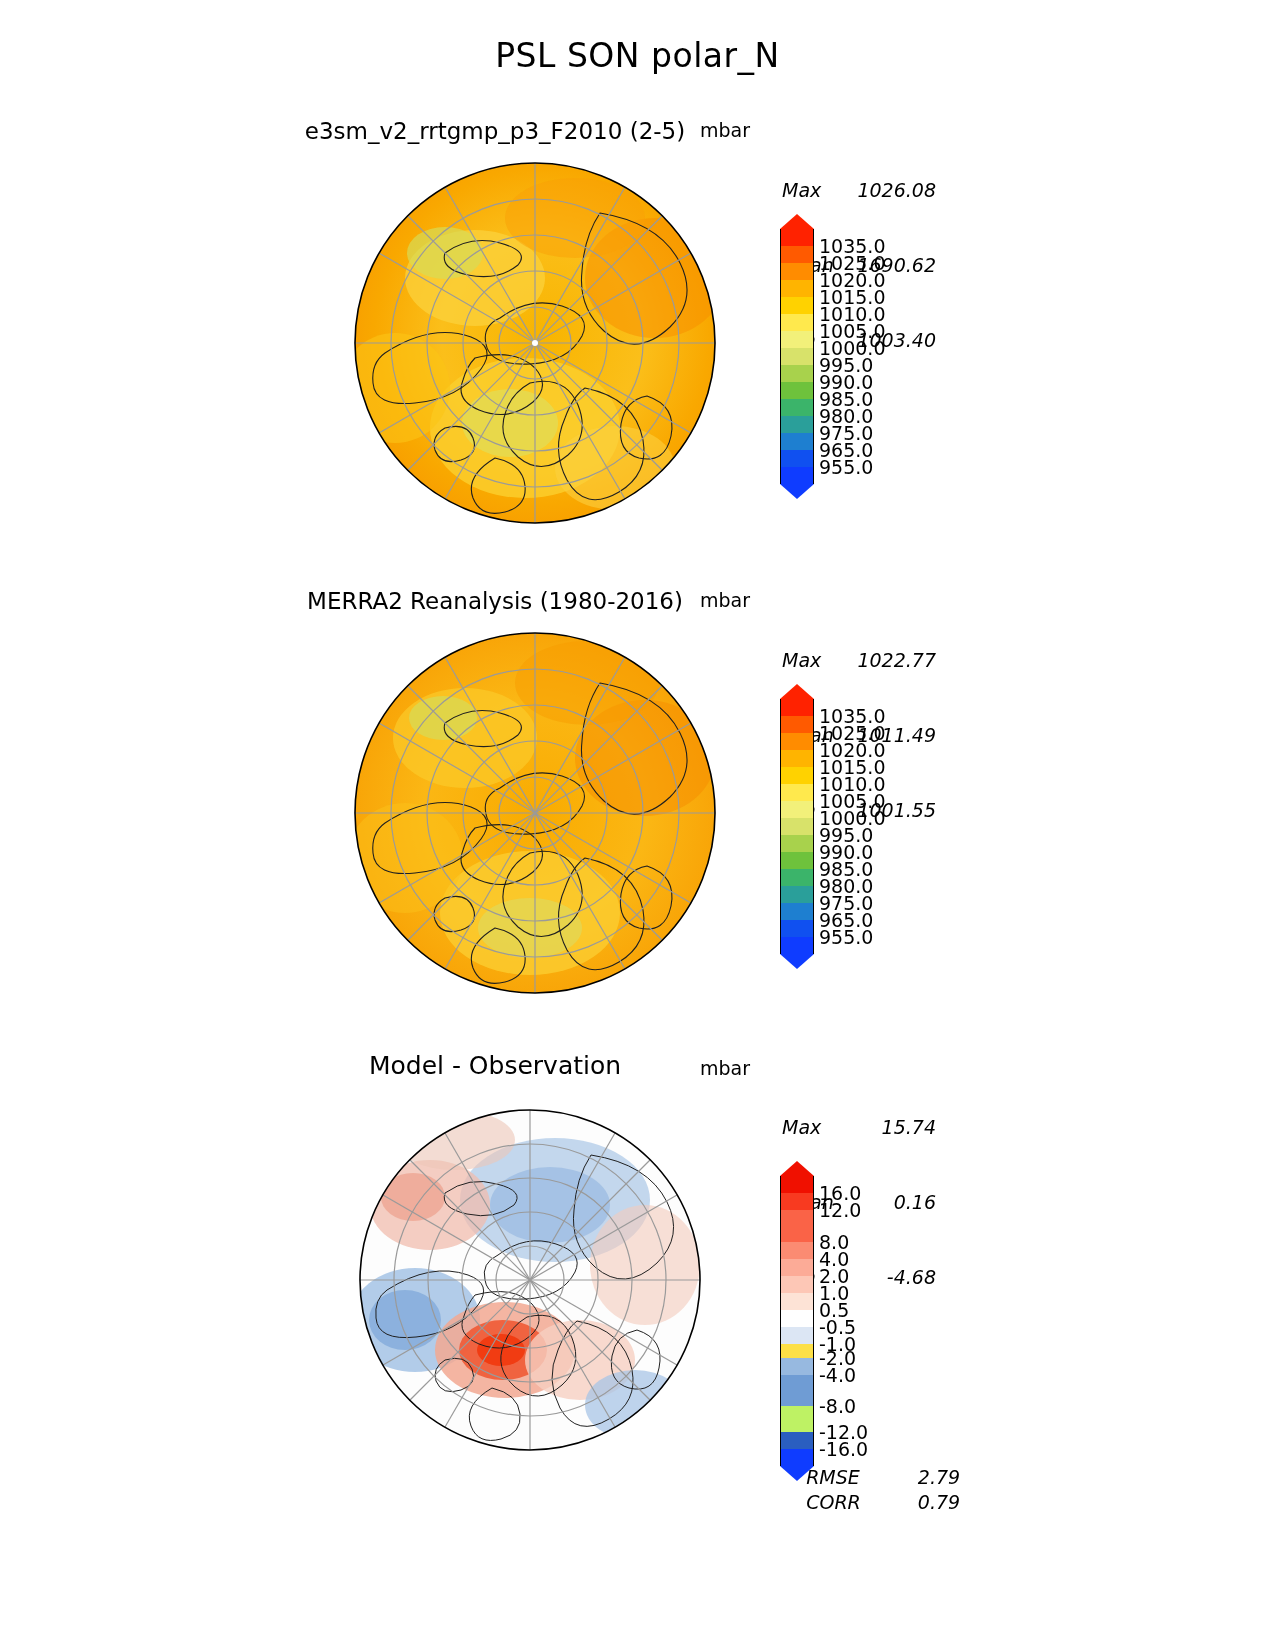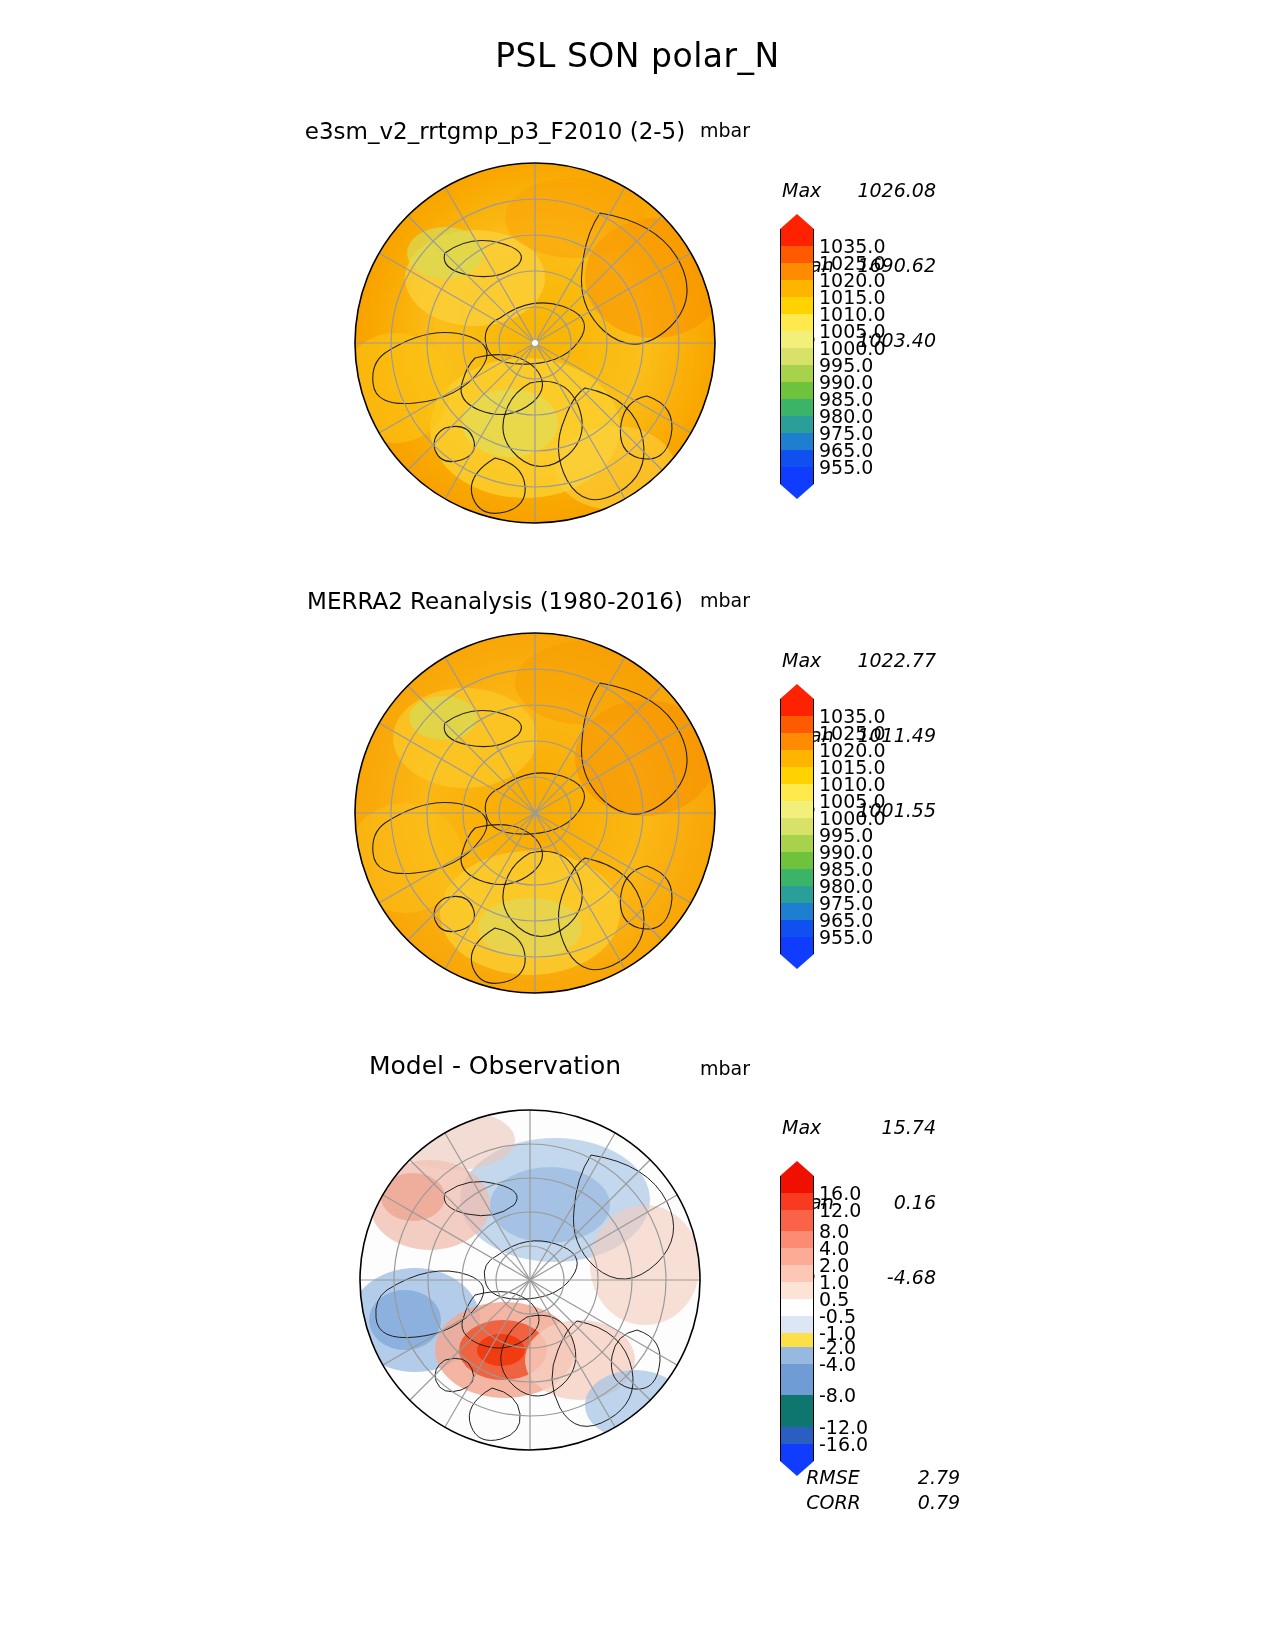--- a/index.html
+++ b/index.html
@@ -416,21 +416,21 @@
   </div>
 
   <div class="cbar" style="left:780px; top:106px;">
     <div class="cap top" style="border-bottom-color:#f01000"></div>
     <div class="seg" style="height:17px;background:#f01000">
         <span class="tick">16.0</span>
       </div>
     <div class="seg" style="height:17px;background:#f83a20">
         <span class="tick">12.0</span>
       </div>
-    <div class="seg" style="height:21px;background:#fa6347">
+    <div class="seg" style="height:32px;background:#fa6347">
         <span class="tick">8.0</span>
       </div>
     <div class="seg" style="height:17px;background:#fb8b72">
         <span class="tick">4.0</span>
       </div>
     <div class="seg" style="height:17px;background:#fcab97">
         <span class="tick">2.0</span>
       </div>
     <div class="seg" style="height:17px;background:#fdc7b6">
         <span class="tick">1.0</span>
@@ -446,21 +446,21 @@
       </div>
     <div class="seg" style="height:14px;background:#fde047">
         <span class="tick">-2.0</span>
       </div>
     <div class="seg" style="height:17px;background:#97b9e0">
         <span class="tick">-4.0</span>
       </div>
     <div class="seg" style="height:31px;background:#6f9cd4">
         <span class="tick">-8.0</span>
       </div>
-    <div class="seg" style="height:32px;background:#0f766e">
+    <div class="seg" style="height:26px;background:#bef264">
         <span class="tick">-12.0</span>
       </div>
     <div class="seg" style="height:17px;background:#2a5ec0">
         <span class="tick">-16.0</span>
       </div>
     <div class="seg" style="height:17px;background:#0f3cff"></div>
     <div class="cap bot"></div>
   </div>
 
   <div class="footer-stats" style="top:385px;">

